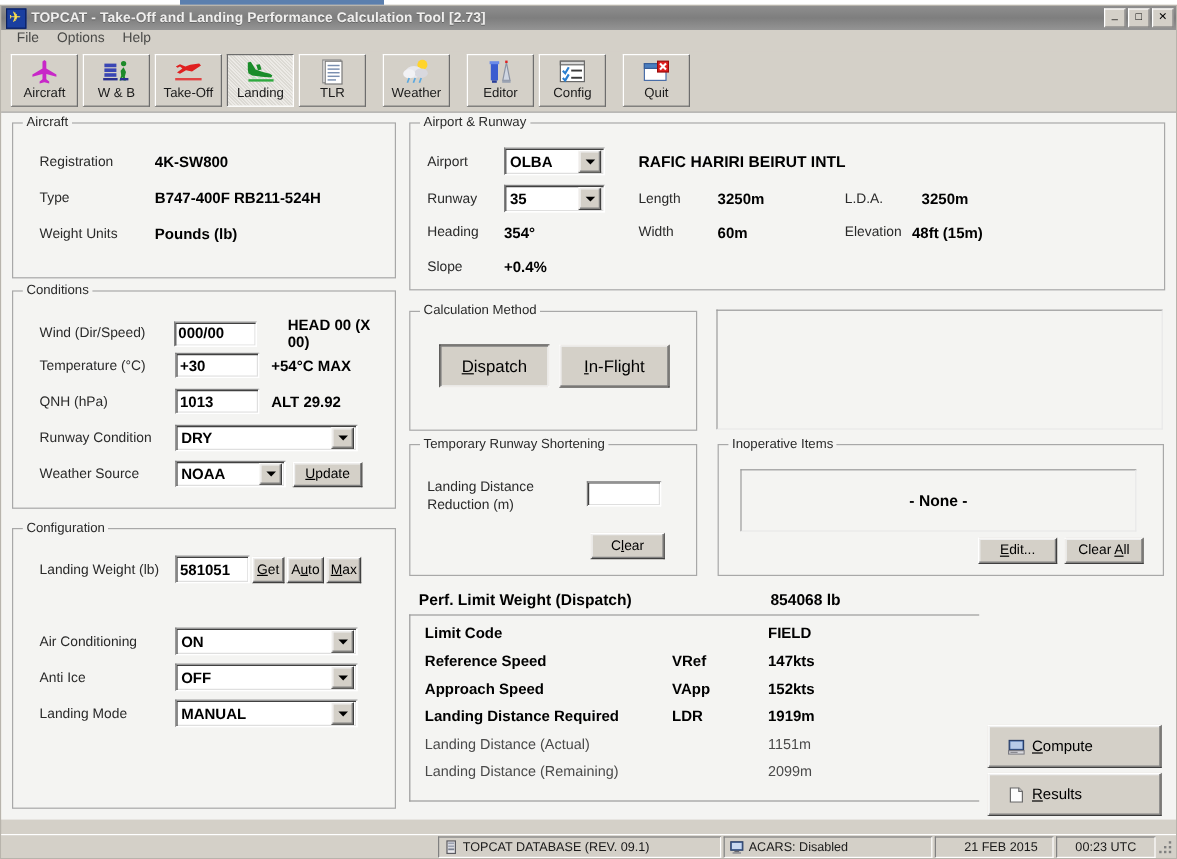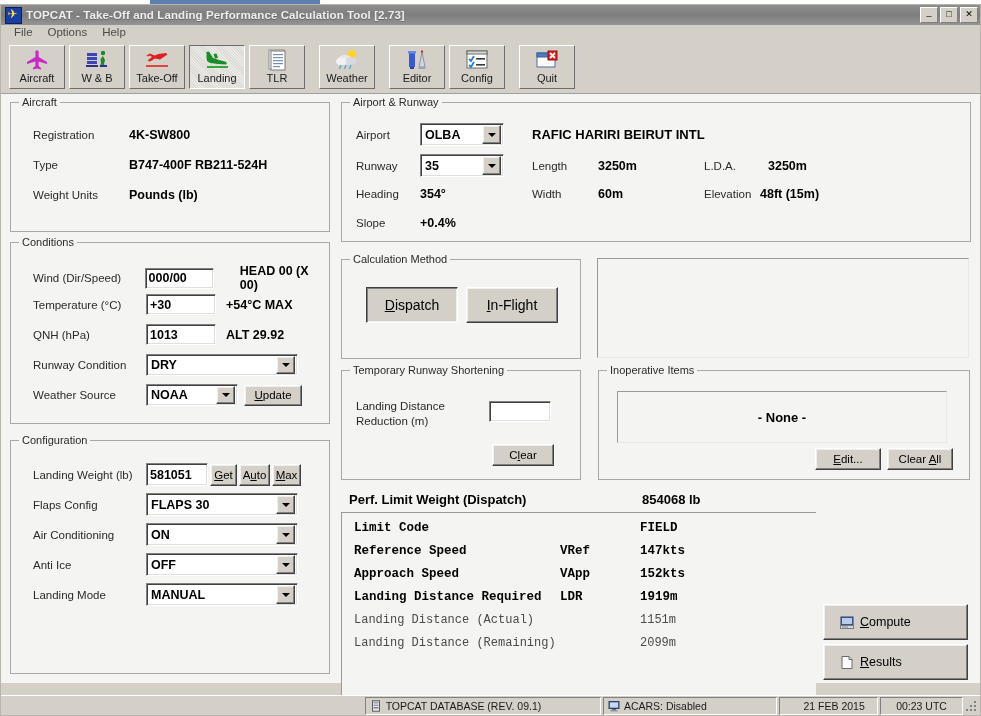--- a/index.html
+++ b/index.html
@@ -331,29 +331,20 @@
             <span><u>G</u>et</span>
           </span>
           <span class="pb" style="width:31px;height:22px;margin-left:2px;">
             <span>A<u>u</u>to</span>
           </span>
           <span class="pb" style="width:29px;height:22px;margin-left:2px;">
             <span><u>M</u>ax</span>
           </span>
         </div>
 
-        <div class="row" style="left:22px;top:52px;">
-          <span class="lbl-n" style="width:113px;">Flaps Config</span>
-          <span class="combo" style="width:152px;height:23px;">
-            <span>FLAPS 30</span>
-            <span class="arw">
-                <i></i>
-              </span>
-          </span>
-        </div>
 
         <div class="row" style="left:22px;top:82px;">
           <span class="lbl-n" style="width:113px;">Air Conditioning</span>
           <span class="combo" style="width:152px;height:23px;">
             <span>ON</span>
             <span class="arw">
                 <i></i>
               </span>
           </span>
         </div>
@@ -457,21 +448,21 @@
         </div>
         <div class="tin" style="position:absolute;left:147px;top:30px;width:62px;height:21px;"></div>
         <div class="pb" style="position:absolute;left:150px;top:73px;width:62px;height:22px;">
           <span>C<u>l</u>ear</span>
         </div>
       </div>
 
       <div class="res-title" style="left:348px;top:398px;">Perf. Limit Weight (Dispatch)</div>
       <div class="res-title" style="left:641px;top:398px;">854068 lb</div>
 
-      <div class="res-box" style="left:340px;top:418px;width:475px;height:202px;font-family:Liberation Mono, monospace;">
+      <div class="res-box" style="left:340px;top:418px;width:475px;height:156px;">
 
         <div class="res-row" style="left:0;top:8px;">
           <span class="rl-bold" style="margin-left:12px;width:206px;">Limit Code</span>
           <span class="rl-bold" style="width:80px;"></span>
           <span class="rl-bold">FIELD</span>
         </div>
 
         <div class="res-row" style="left:0;top:31px;">
           <span class="rl-bold" style="margin-left:12px;width:206px;">Reference Speed</span>
           <span class="rl-bold" style="width:80px;">VRef</span>

